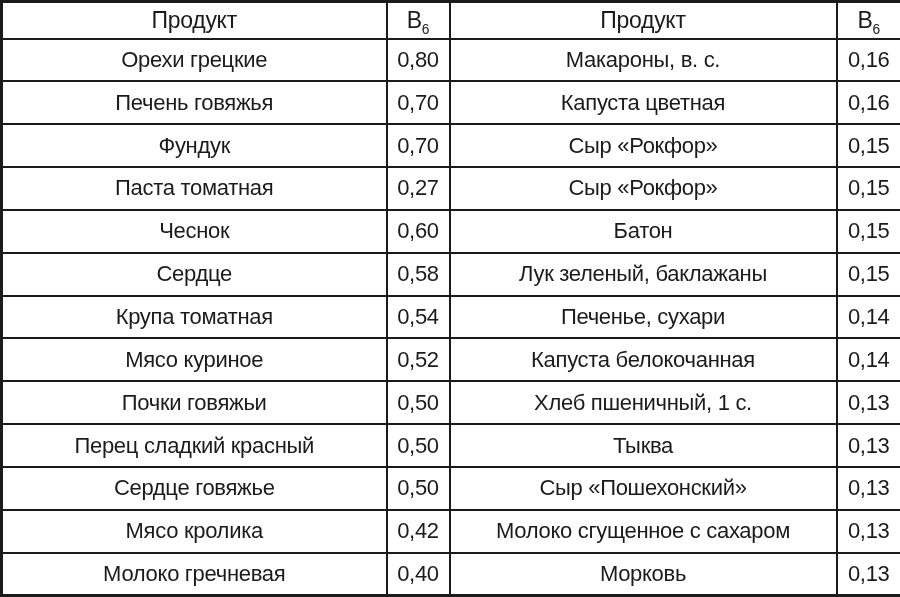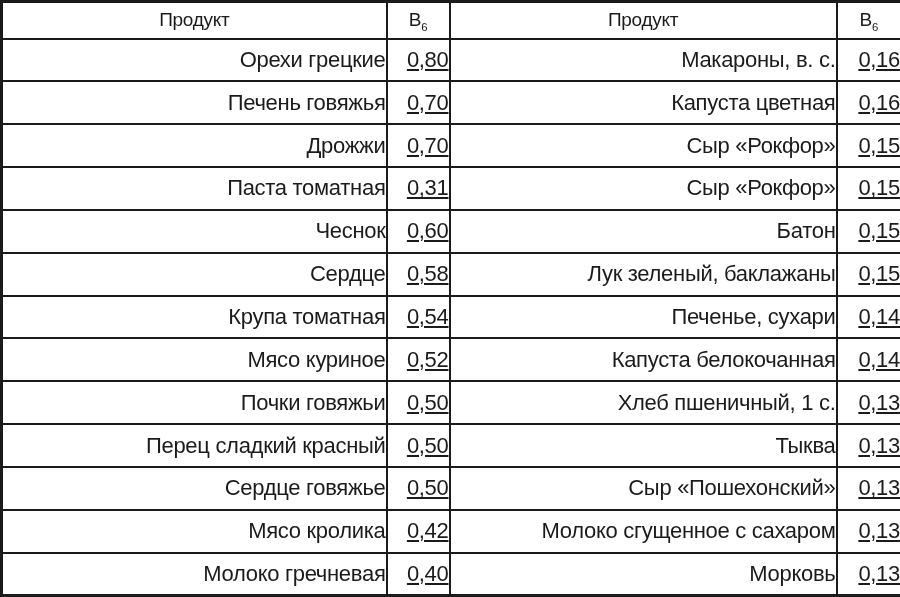--- a/index.html
+++ b/index.html
@@ -32,30 +32,29 @@
     overflow: hidden;
     background: #ffffff;
     font-weight: normal;
     padding: 0;
   }
   thead tr { height: 37px; }
   tbody tr { height: 40px; }
   th.col-product, th.col-value {
     text-align: center;
     font-weight: bold;
-    font-size: 19px;
+    font-size: 23px;
   }
   td.cell-product {
-    text-align: right;
+    text-align: center;
     padding-left: 8px;
   }
   td.cell-value {
-    text-align: right;
+    text-align: center;
     padding-left: 6px;
-    text-decoration: underline;
   }
   th sub {
     font-size: 0.6em;
     line-height: 0;
   }
 </style>
 </head>
 <body>
 
 <div class="page">
@@ -83,29 +82,29 @@
   </tr>
 
   <tr>
     <td class="cell-product">Печень говяжья</td>
     <td class="cell-value">0,70</td>
     <td class="cell-product">Капуста цветная</td>
     <td class="cell-value">0,16</td>
   </tr>
 
   <tr>
-    <td class="cell-product">Дрожжи</td>
+    <td class="cell-product">Фундук</td>
     <td class="cell-value">0,70</td>
     <td class="cell-product">Сыр «Рокфор»</td>
     <td class="cell-value">0,15</td>
   </tr>
 
   <tr>
     <td class="cell-product">Паста томатная</td>
-    <td class="cell-value">0,31</td>
+    <td class="cell-value">0,27</td>
     <td class="cell-product">Сыр «Рокфор»</td>
     <td class="cell-value">0,15</td>
   </tr>
 
   <tr>
     <td class="cell-product">Чеснок</td>
     <td class="cell-value">0,60</td>
     <td class="cell-product">Батон</td>
     <td class="cell-value">0,15</td>
   </tr>

